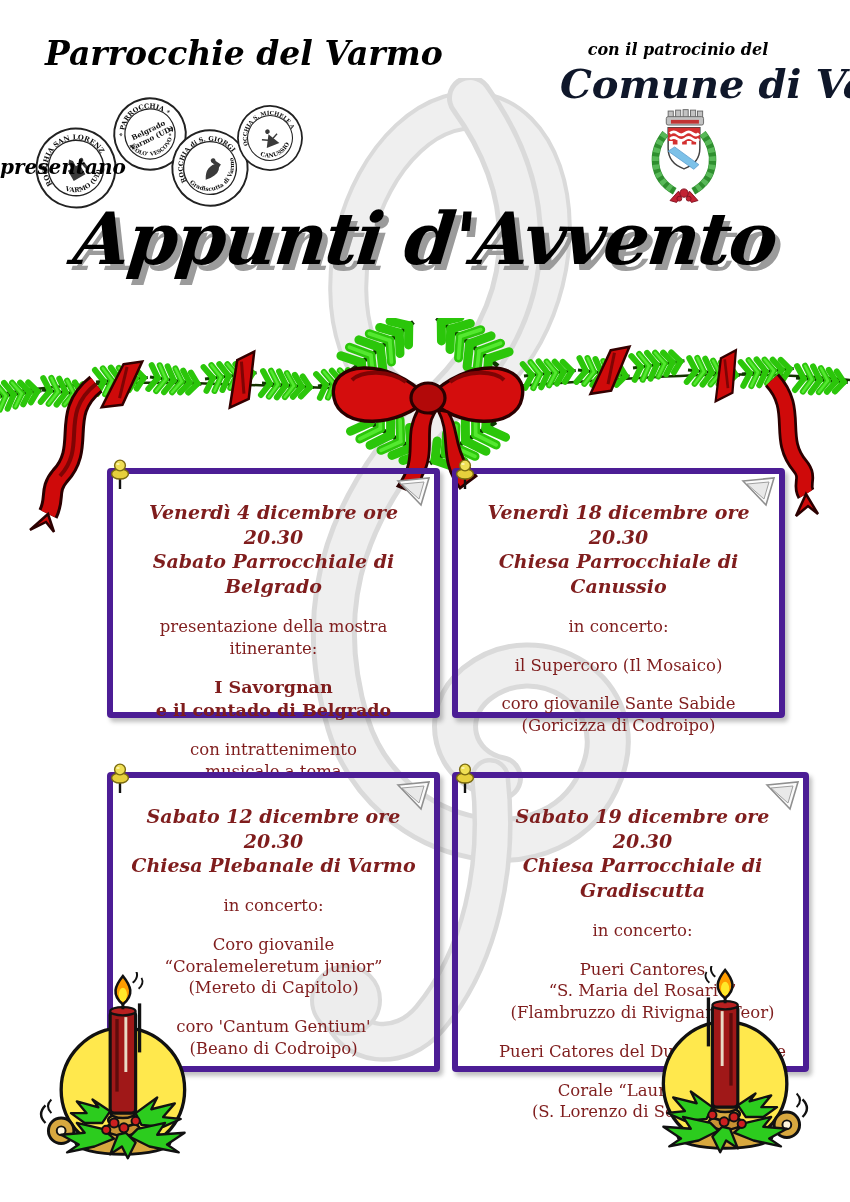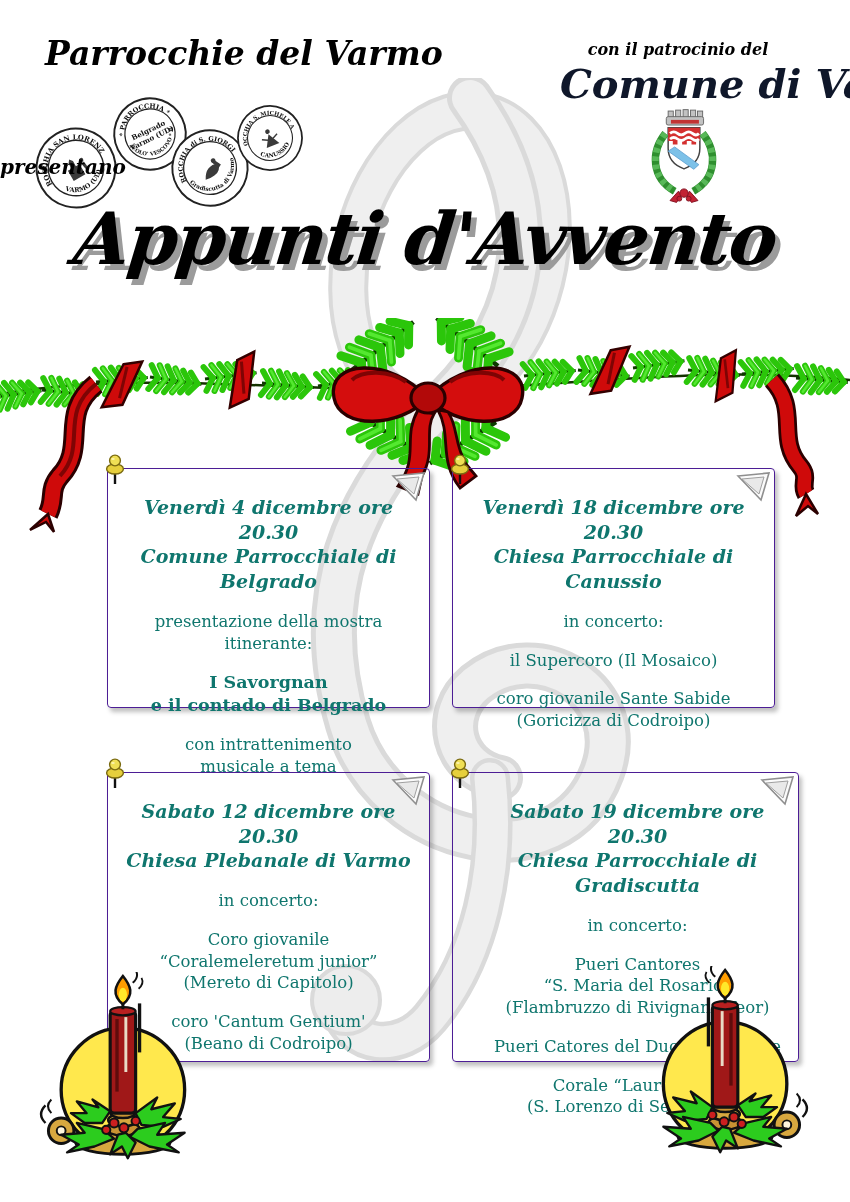--- a/index.html
+++ b/index.html
@@ -34,23 +34,23 @@
     position:absolute;left:0;top:196px;width:850px;margin:0;text-align:center;
     font-size:72px;font-weight:bold;font-style:italic;color:#000;
     letter-spacing:-2px;transform:skewX(-6deg);
     text-shadow:6px 6px 0 #9b9b9b;
     white-space:nowrap;
   }
 
   
   .card{
     position:absolute;background:transparent;
-    border:1px solid #4c1d95;border-radius:4px;
+    border:6px solid #4c1d95;border-radius:4px;
     box-shadow:3px 4px 4px rgba(90,90,90,.38);
-    text-align:center;color:#0f766e;
+    text-align:center;color:#7f1d1d;
   }
   .card1{left:107px;top:468px;width:321px;height:238px;}
   .card2{left:452px;top:468px;width:321px;height:238px;}
   .card3{left:107px;top:772px;width:321px;height:288px;}
   .card4{left:452px;top:772px;width:321px;height:288px;padding-left:24px;}
   .card .date{
     margin:26px 8px 0 8px;font-size:19px;font-weight:bold;font-style:italic;line-height:1.3;
   }
   .card .venue{
     margin:0 8px;font-size:19px;font-weight:bold;font-style:italic;line-height:1.3;
@@ -307,21 +307,21 @@
 </svg>
 
 <section class="card card1">
   <svg class="pushpin" viewBox="0 0 26 36">
       <use href="#pinArt"></use>
     </svg>
   <svg class="fold" viewBox="0 0 36 32">
       <use href="#foldArt"></use>
     </svg>
   <p class="date">Venerdì 4 dicembre ore 20.30</p>
-  <p class="venue">Comune Parrocchiale di Belgrado</p>
+  <p class="venue">Sabato Parrocchiale di Belgrado</p>
   <div class="card-body">
       <p class="card-par">presentazione della mostra<br>itinerante:</p>
       <p class="card-par bold">I Savorgnan<br>e il contado di Belgrado</p>
       <p class="card-par">con intrattenimento<br>musicale a tema</p>
     </div>
 </section>
 
 <section class="card card2">
   <svg class="pushpin" viewBox="0 0 26 36">
       <use href="#pinArt"></use>

